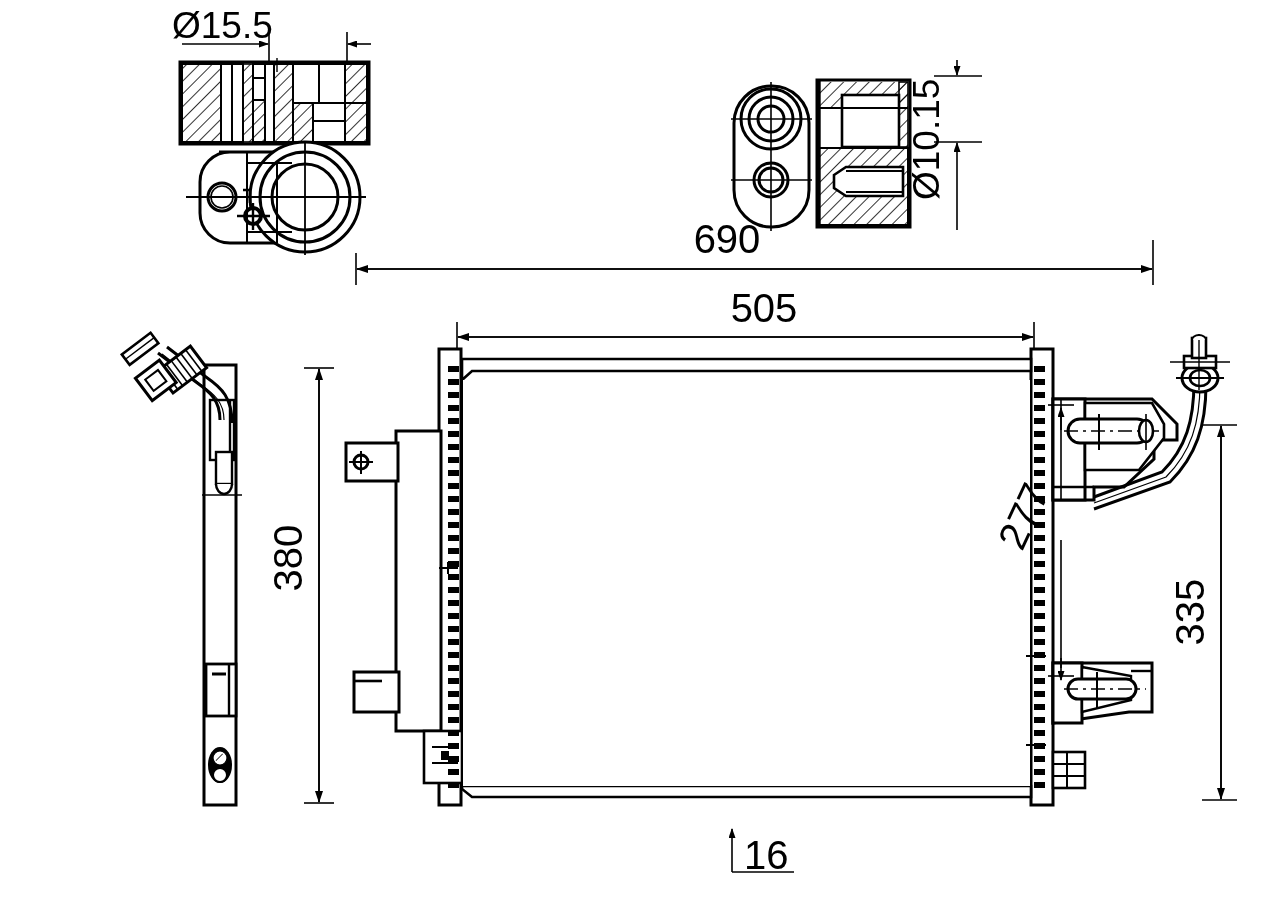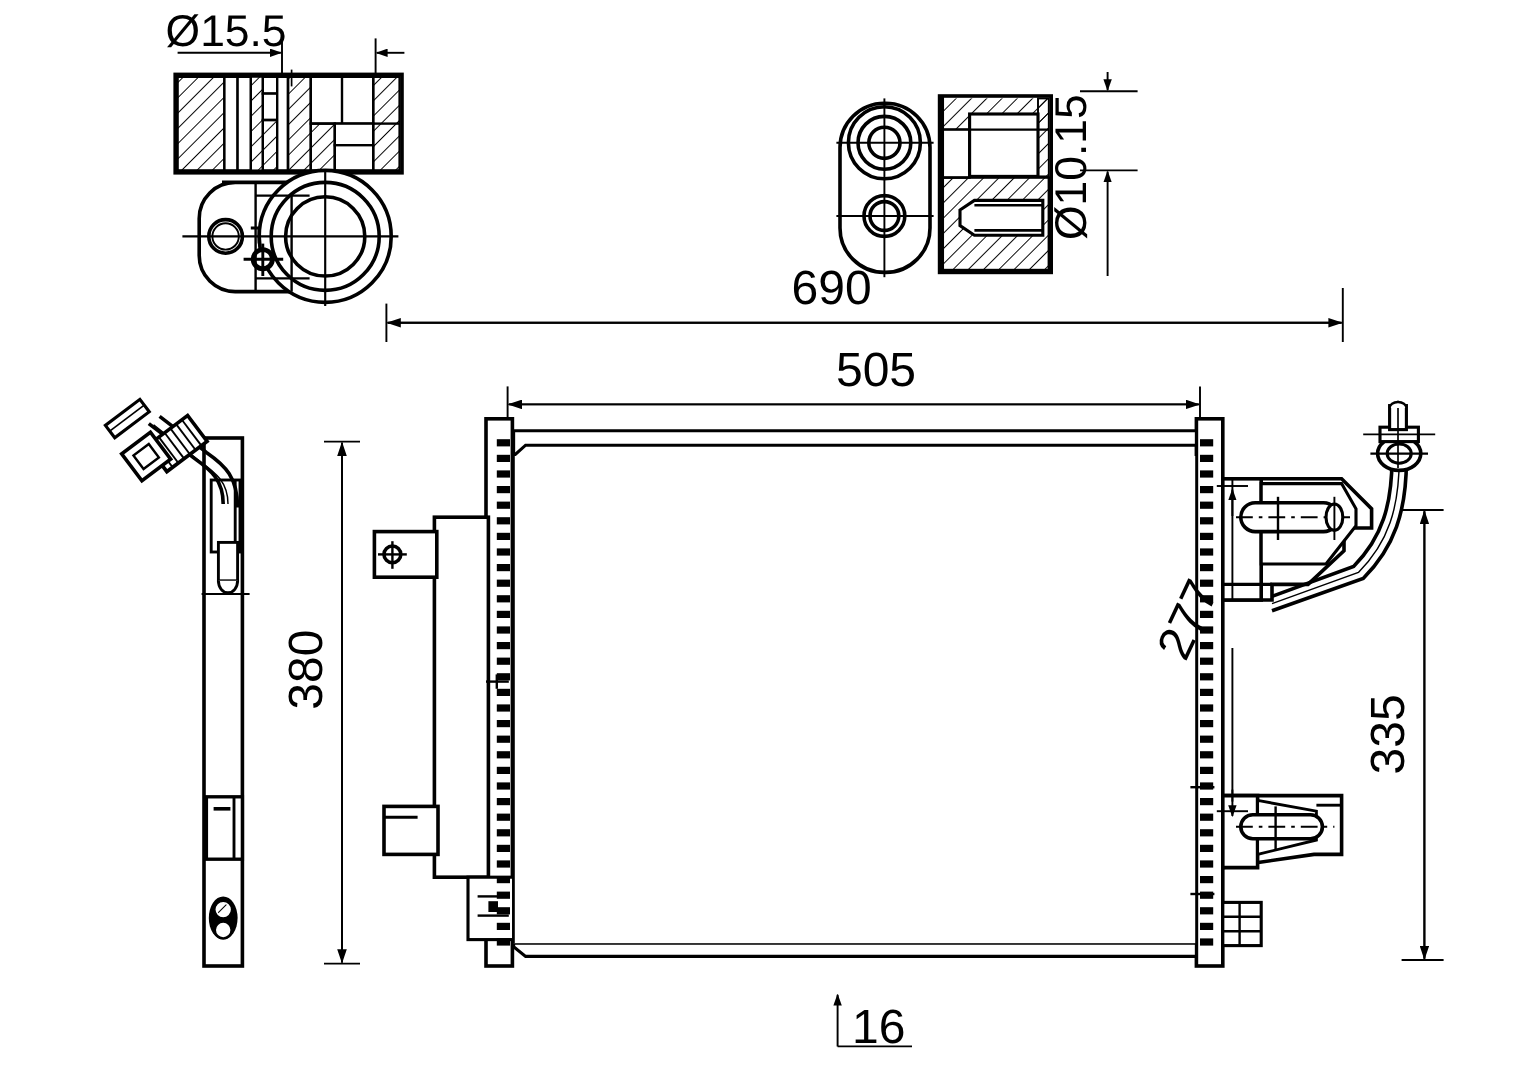--- a/index.html
+++ b/index.html
@@ -1,18 +1,18 @@
 <!DOCTYPE html>
 <html><head>
 <meta charset="utf-8">
 <style>
   html,body{margin:0;padding:0;background:#ffffff;}
   body{width:1280px;height:902px;overflow:hidden;
        font-family:"Liberation Sans","DejaVu Sans",sans-serif;}
-  #stage{position:relative;width:1024px;height:902px;background:#fff;}
+  #stage{position:relative;width:1024px;height:902px;background:#fff;padding-left:34px;}
   svg{display:block;}
   .dimtext{font-family:"Liberation Sans","DejaVu Sans",sans-serif;
            font-weight:400;fill:#000;}
 </style>
 </head>
 <body>
 
 <div id="stage">
 <svg width="1280" height="902" viewBox="0 0 1280 902">
 

